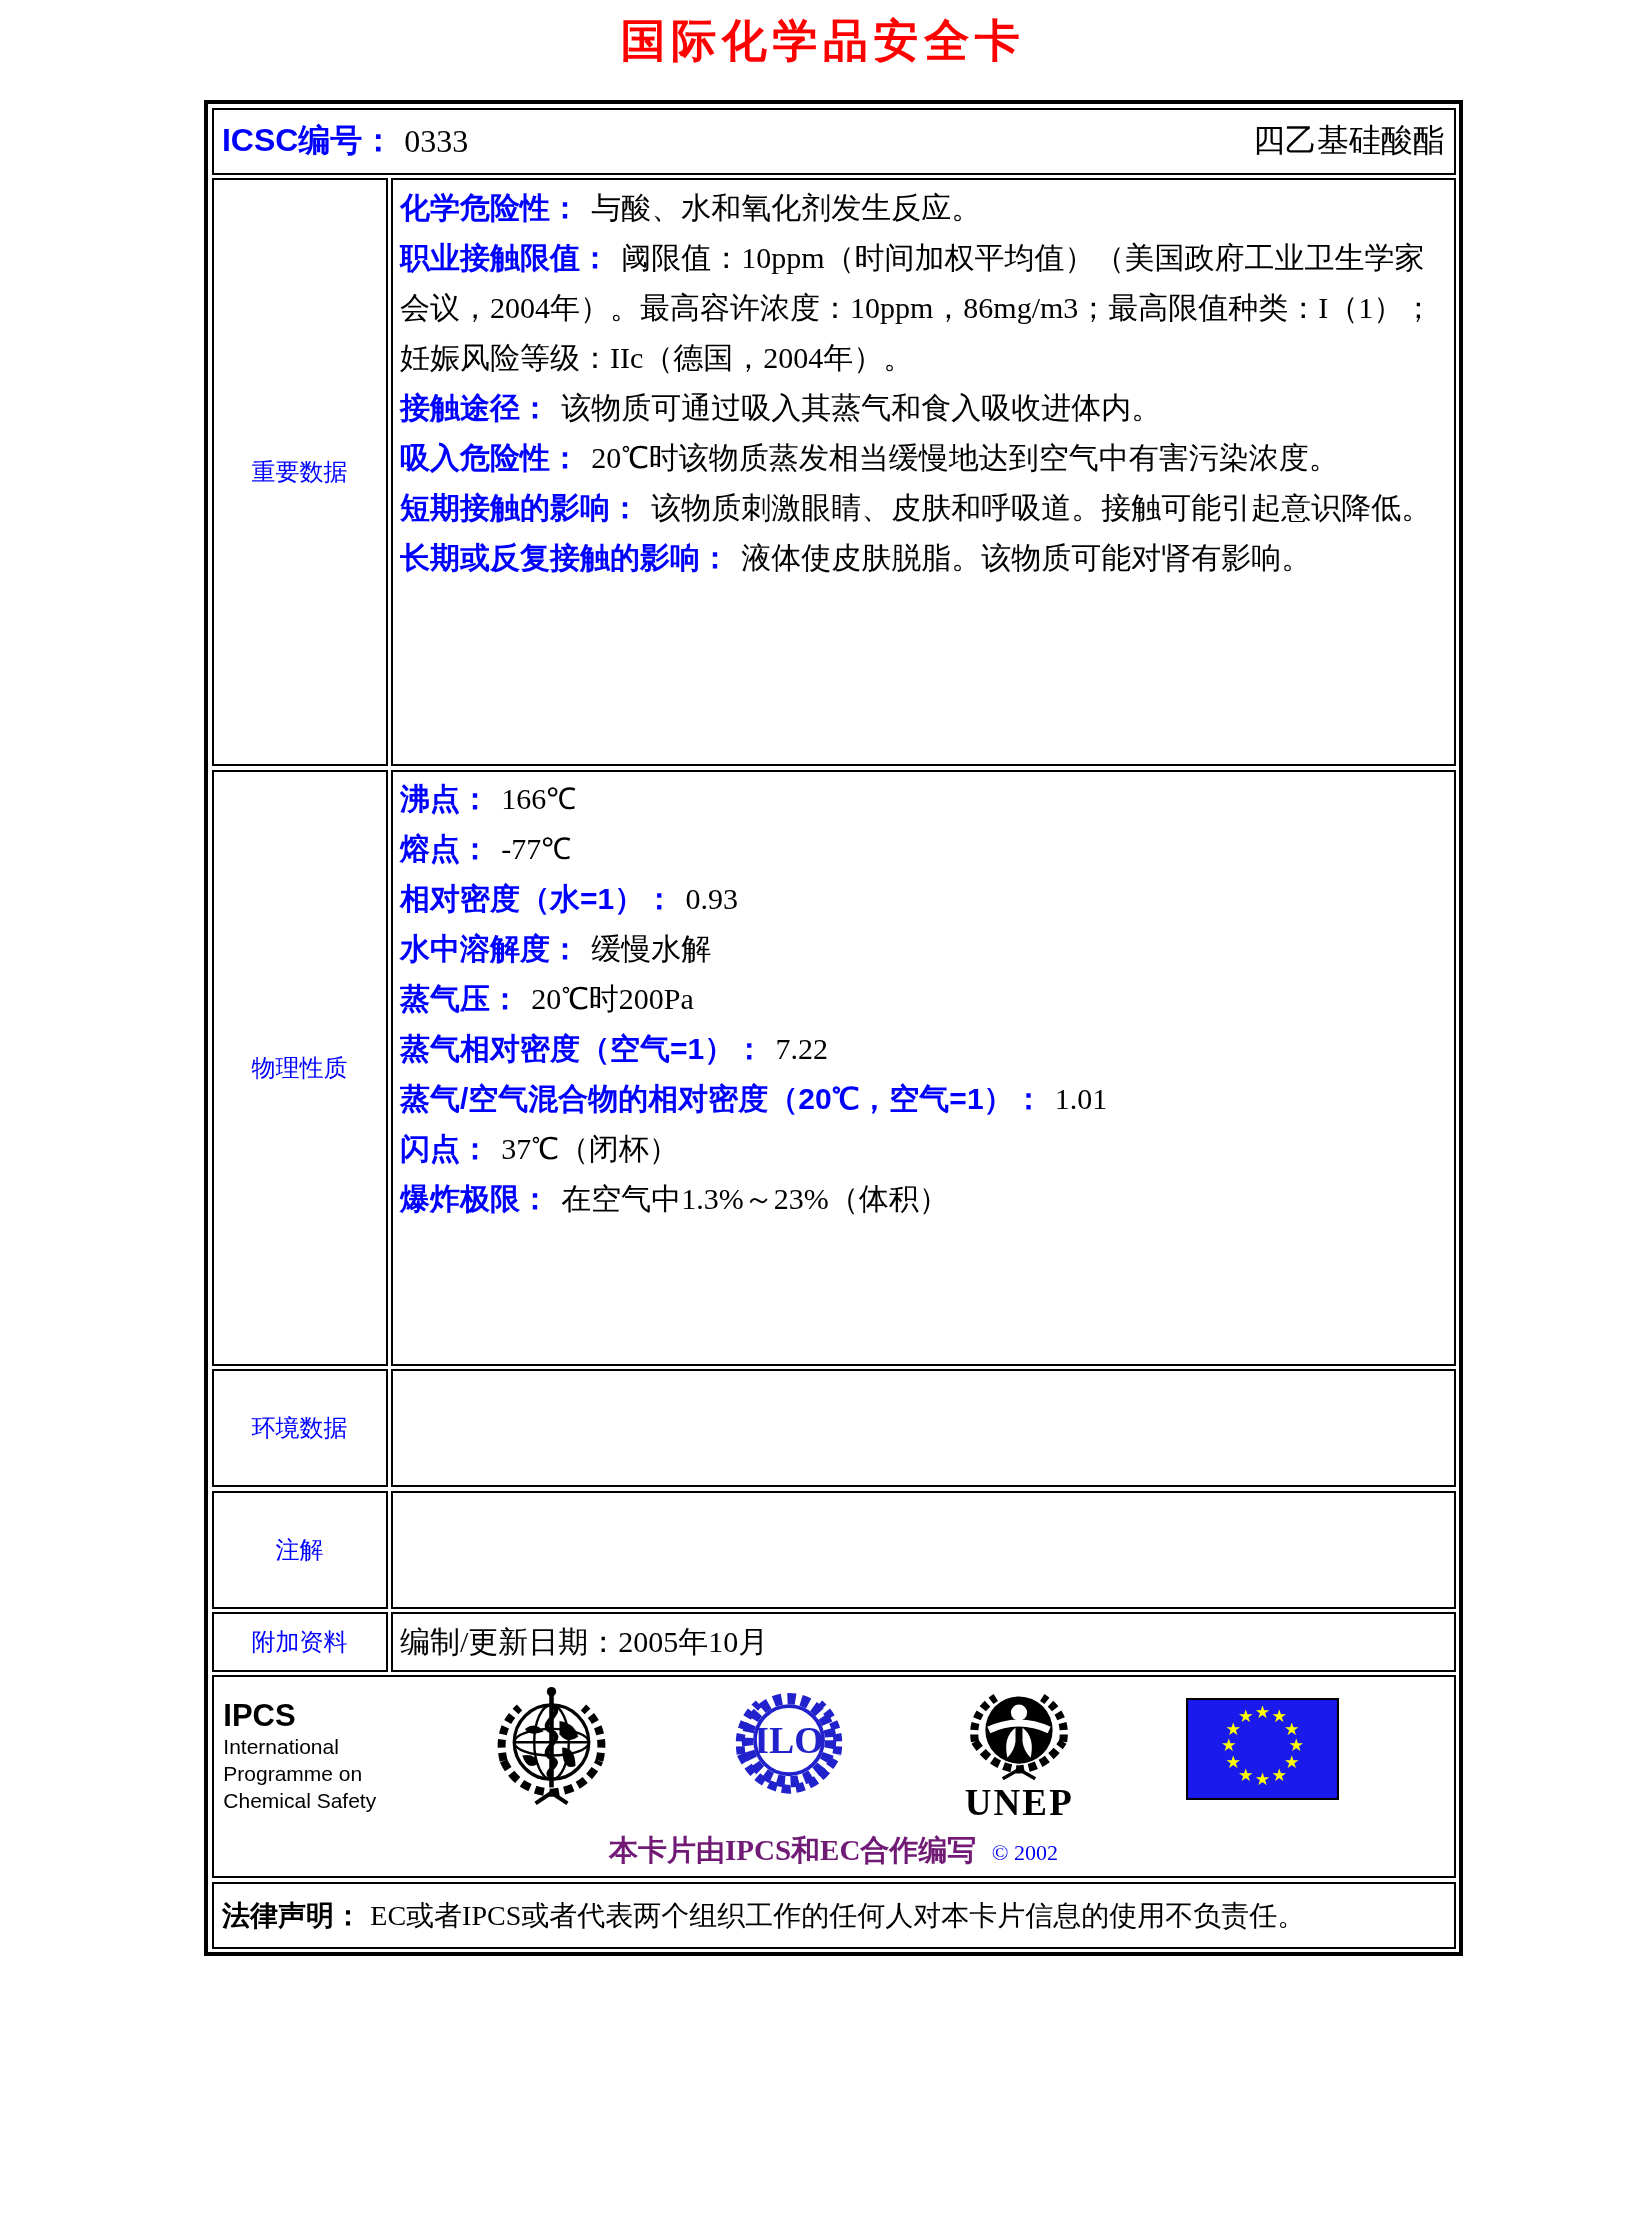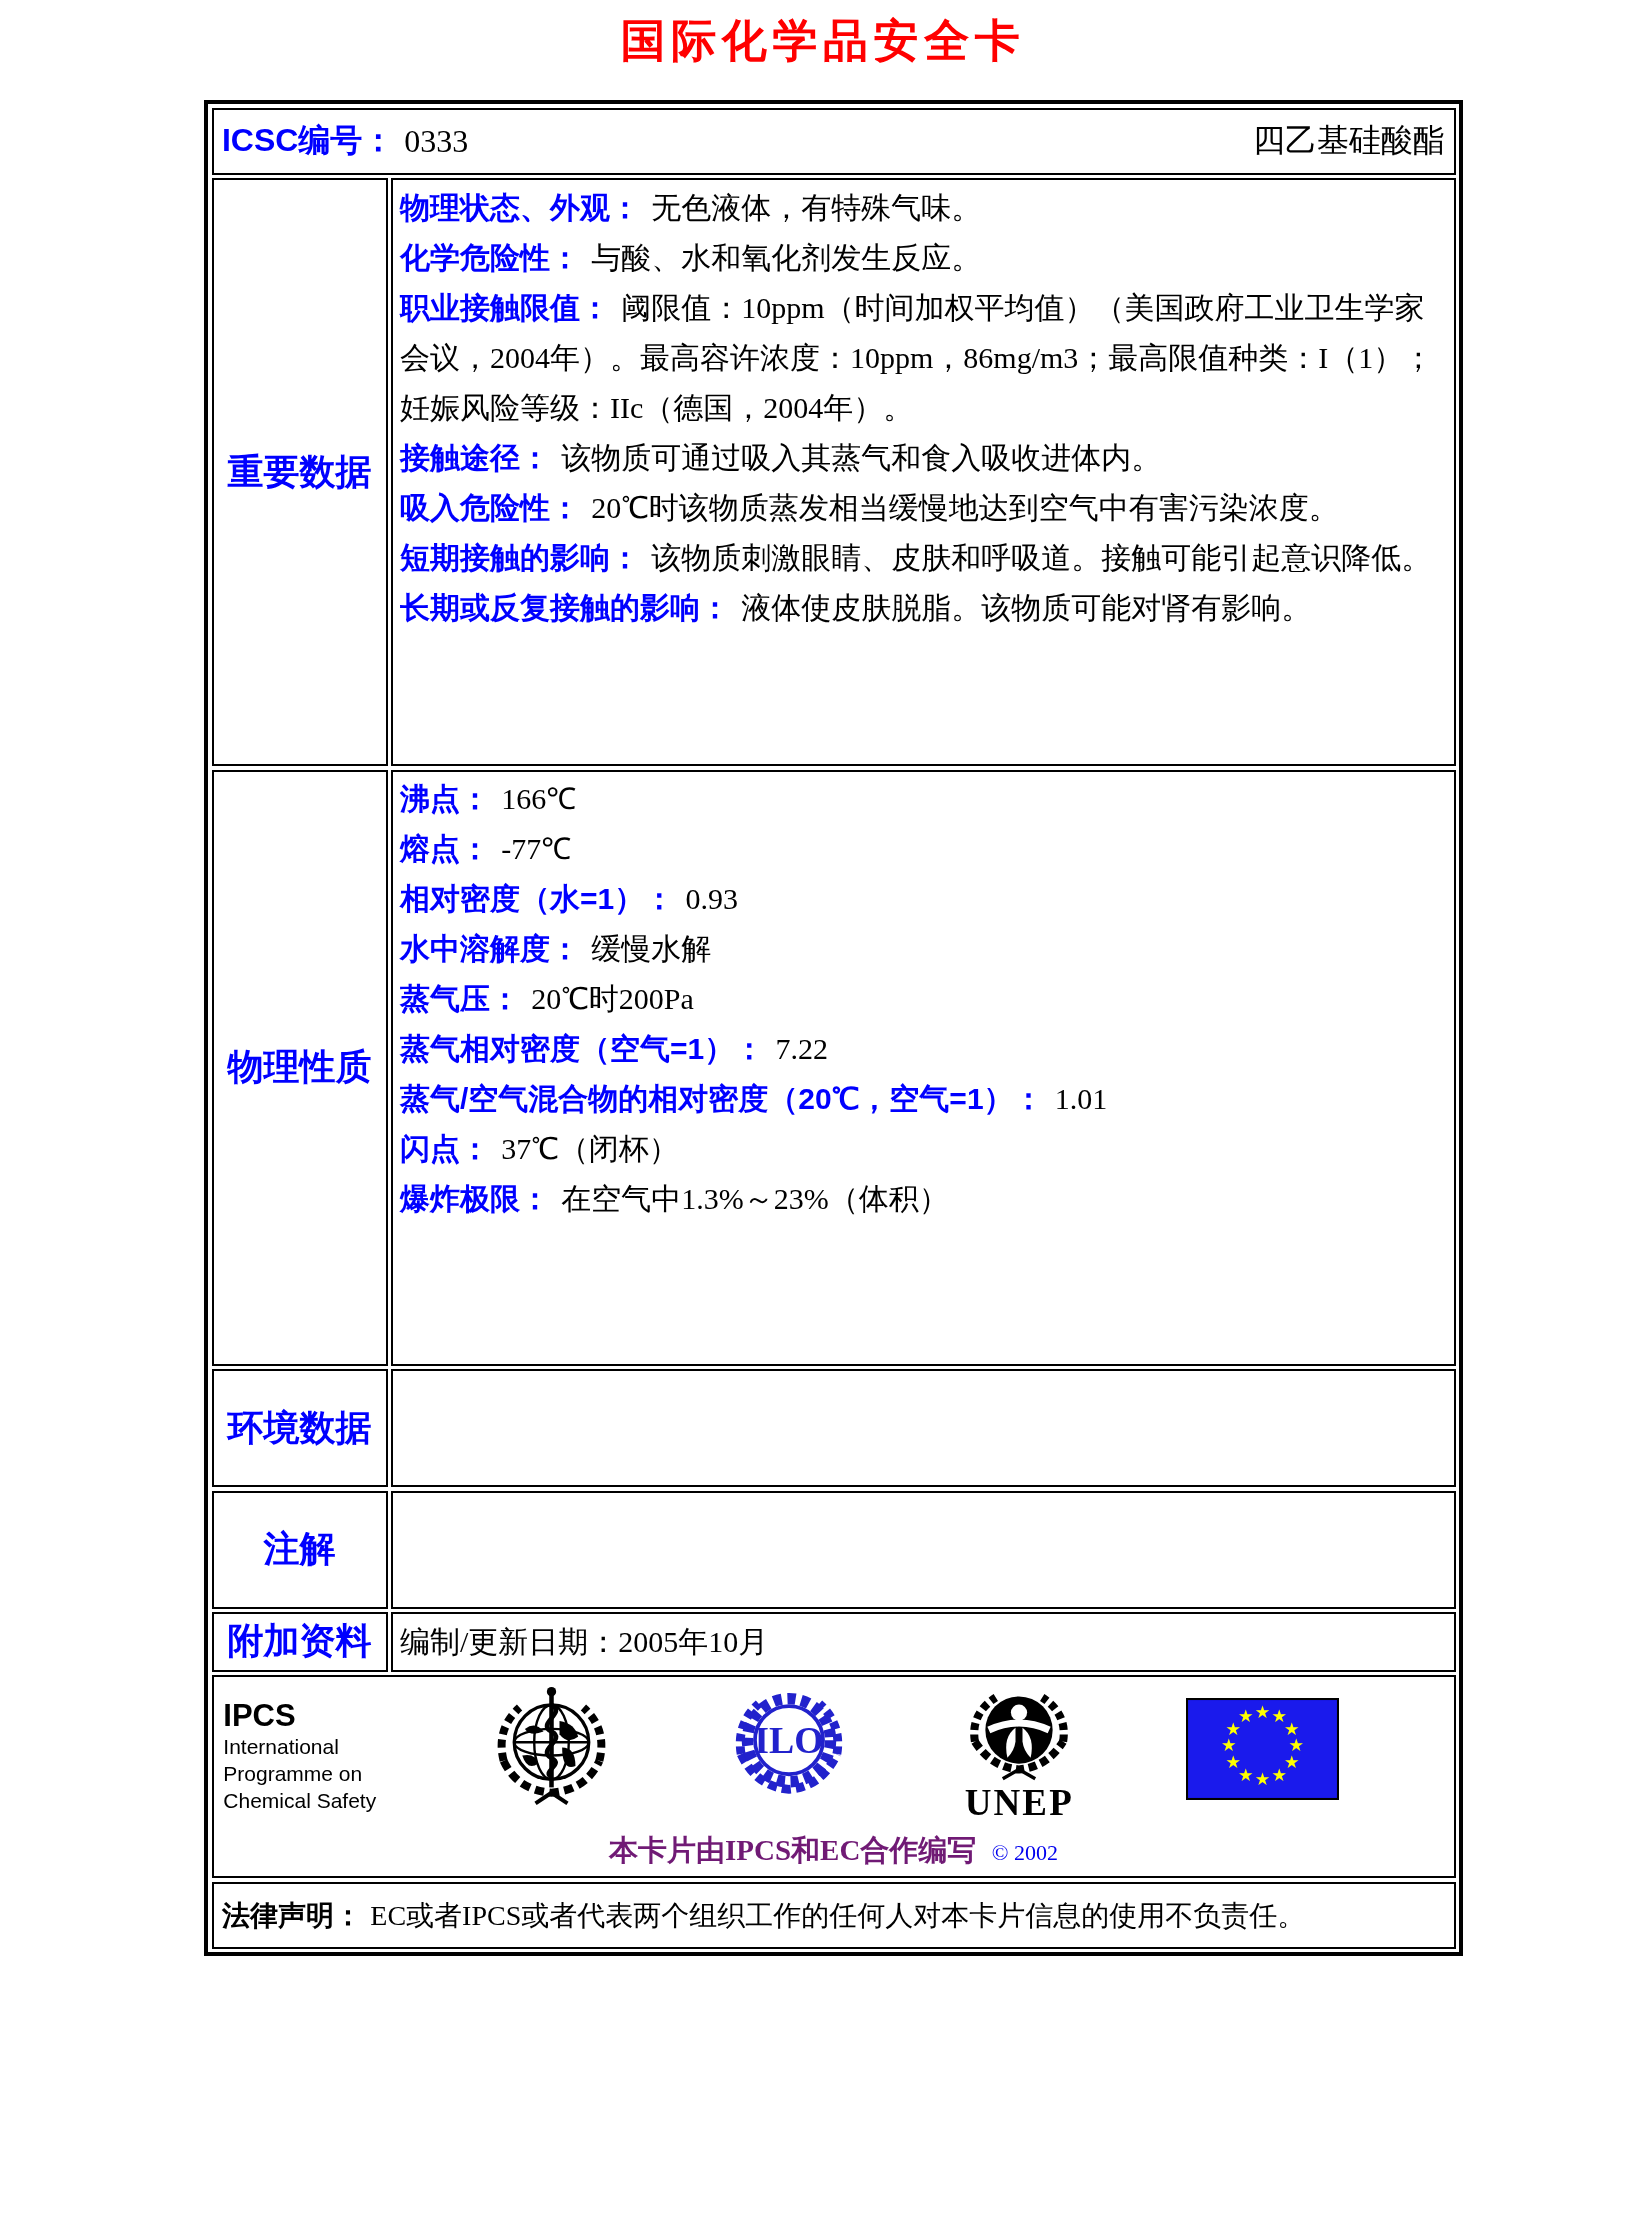--- a/index.html
+++ b/index.html
@@ -29,21 +29,21 @@
   .blue-label {
     color:#0000ff; font-weight:bold;
     font-family:"Liberation Sans", sans-serif;
   }
   .icsc-value { margin-left:9.8px;font-family:Liberation Serif, serif; }
   .chem-name { margin-left:auto; }
 
   
   .label-cell {
     flex:0 0 176px; display:flex; align-items:center; justify-content:center;
-    color:#0000ff; font-weight:bold; font-size:36px; text-align:center;
+    color:#0000ff; font-weight:normal; font-size:24px; text-align:center;
     font-family:"Liberation Sans", sans-serif;
   }
   .content-cell { flex:1; padding:2.8px 7px; font-size:30px; line-height:50px; }
   .h845 { min-height:588px; }
   .h850 { min-height:596px; }
   .h168 { min-height:118px; }
   .h60  { min-height:43px; display:flex; align-items:center; }
   .line { }
   .plabel {
     color:#0000ff; font-weight:bold; margin-right:11.2px;
@@ -92,21 +92,20 @@
       <div class="cell header-cell">
         <span class="blue-label">ICSC编号：</span>
         <span class="icsc-value">0333</span>
         <span class="chem-name">四乙基硅酸酯</span>
       </div>
     </div>
 
     <div class="row">
       <div class="cell label-cell">重要数据</div>
       <div class="cell content-cell h845">
-        <div class="line"><span class="plabel">物理状态、外观：</span><span>无色液体，有特殊气味。</span></div>
         <div class="line"><span class="plabel">化学危险性：</span><span>与酸、水和氧化剂发生反应。</span></div>
         <div class="line"><span class="plabel">职业接触限值：</span><span>阈限值：10ppm（时间加权平均值）（美国政府工业卫生学家会议，2004年）。最高容许浓度：10ppm，86mg/m3；最高限值种类：I（1）；妊娠风险等级：IIc（德国，2004年）。</span></div>
         <div class="line"><span class="plabel">接触途径：</span><span>该物质可通过吸入其蒸气和食入吸收进体内。</span></div>
         <div class="line"><span class="plabel">吸入危险性：</span><span>20℃时该物质蒸发相当缓慢地达到空气中有害污染浓度。</span></div>
         <div class="line"><span class="plabel">短期接触的影响：</span><span>该物质刺激眼睛、皮肤和呼吸道。接触可能引起意识降低。</span></div>
         <div class="line"><span class="plabel">长期或反复接触的影响：</span><span>液体使皮肤脱脂。该物质可能对肾有影响。</span></div>
       </div>
     </div>
 
     <div class="row">

